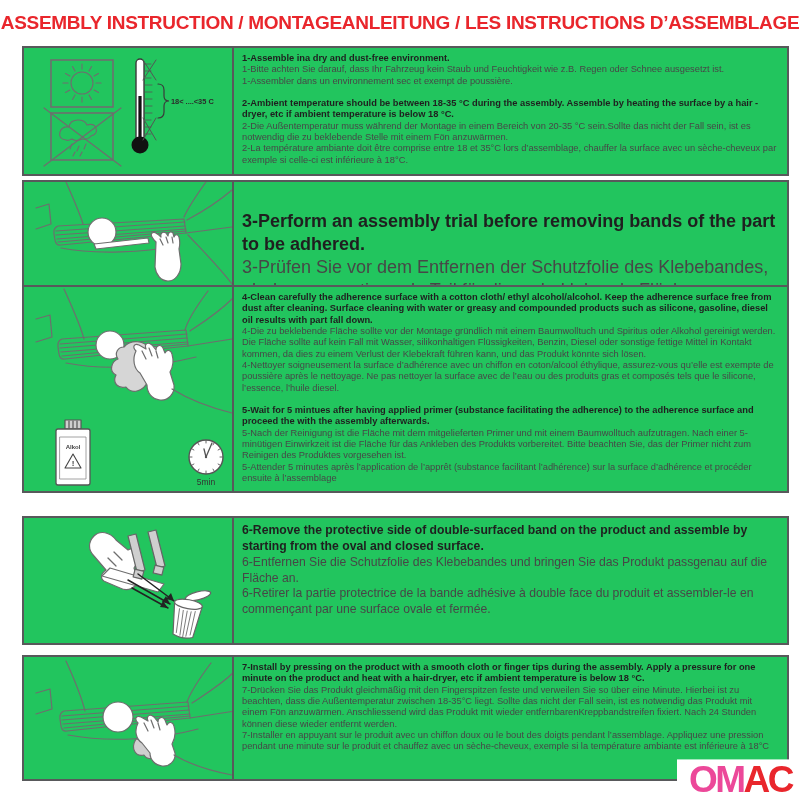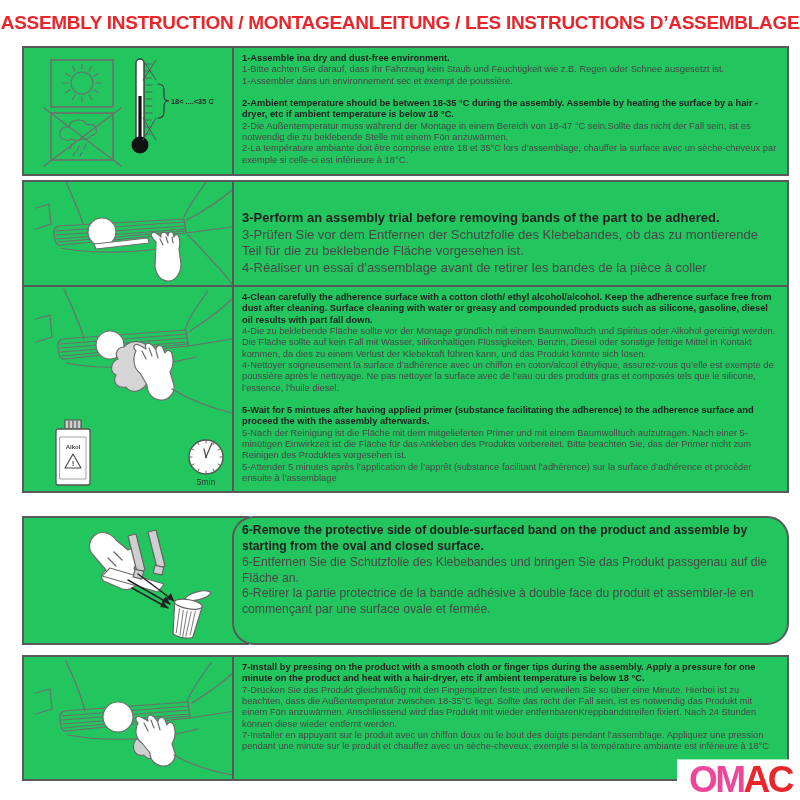--- a/index.html
+++ b/index.html
@@ -17,22 +17,22 @@
   .r2{top:172px;height:117px;}
   .r3{top:277px;height:208px;}
   .r4{top:508px;height:129px;}
   .r5{top:647px;height:126px;}
   .step p{margin:0;}
   .step .en{font-weight:bold;color:var(--ink);}
   .step .de,.step .fr{color:var(--body);}
   .size-s .step p{font-size:9.3px;line-height:1.22;}
   .step + .step{margin-top:11px;}
   .size-m{padding-top:28px;}
-  .size-m .step p{font-size:13px;line-height:1.28;}
-  .size-m4{border-radius:22px;}
+  .size-m .step p{font-size:18px;line-height:1.28;}
+  .size-m4{}
   .size-m4 .step p{font-size:12.2px;line-height:1.3;}
   .cell svg{position:absolute;left:0;top:0;width:100%;height:100%;}
   .logo{position:absolute;top:751px;right:8px;background:#fff;padding:2px 0 2px 12px;
         font-size:37px;font-weight:bold;letter-spacing:-2.5px;line-height:1;
         transform:scaleY(0.98);}
   .logo .om{color:#ec4899;}
   .logo .ac{color:var(--red);}
 </style>
 </head>
 <body>
@@ -101,21 +101,21 @@
     </svg>
   </div>
   <div class="cell right r1 size-s">
     <div class="step">
       <p class="en">1-Assemble ina dry and dust-free environment.</p>
       <p class="de">1-Bitte achten Sie darauf, dass Ihr Fahrzeug kein Staub und Feuchtigkeit wie z.B. Regen oder Schnee ausgesetzt ist.</p>
       <p class="fr">1-Assembler dans un environnement sec et exempt de poussière.</p>
     </div>
     <div class="step">
       <p class="en">2-Ambient temperature should be between 18-35 °C  during the assembly. Assemble by heating the surface by a hair -dryer, etc if ambient temperature is below 18 °C.</p>
-      <p class="de">2-Die Außentemperatur muss während der Montage in einem Bereich von 18-47 °C  sein.Sollte das nicht der Fall sein, ist es notwendig die zu beklebende Stelle mit einem Fön anzuwärmen.</p>
+      <p class="de">2-Die Außentemperatur muss während der Montage in einem Bereich von 20-35 °C  sein.Sollte das nicht der Fall sein, ist es notwendig die zu beklebende Stelle mit einem Fön anzuwärmen.</p>
       <p class="fr">2-La température ambiante doit être comprise entre 18 et 35°C lors d’assemblage, chauffer la surface avec un sèche-cheveux par exemple si celle-ci est inférieure à 18°C.</p>
     </div>
   </div>
 
   <div class="cell left r2">
     <svg viewBox="0 0 199 113">
       <g fill="none" stroke="#6e6e6e" stroke-width="1.2" stroke-linecap="round" stroke-linejoin="round">
         <path d="M30,0 C38,18 44,32 47,42"></path>
         <path d="M170,0 C160,14 152,26 148,35"></path>
         <path d="M0,26 L13,22 L15,42 L0,47"></path>

